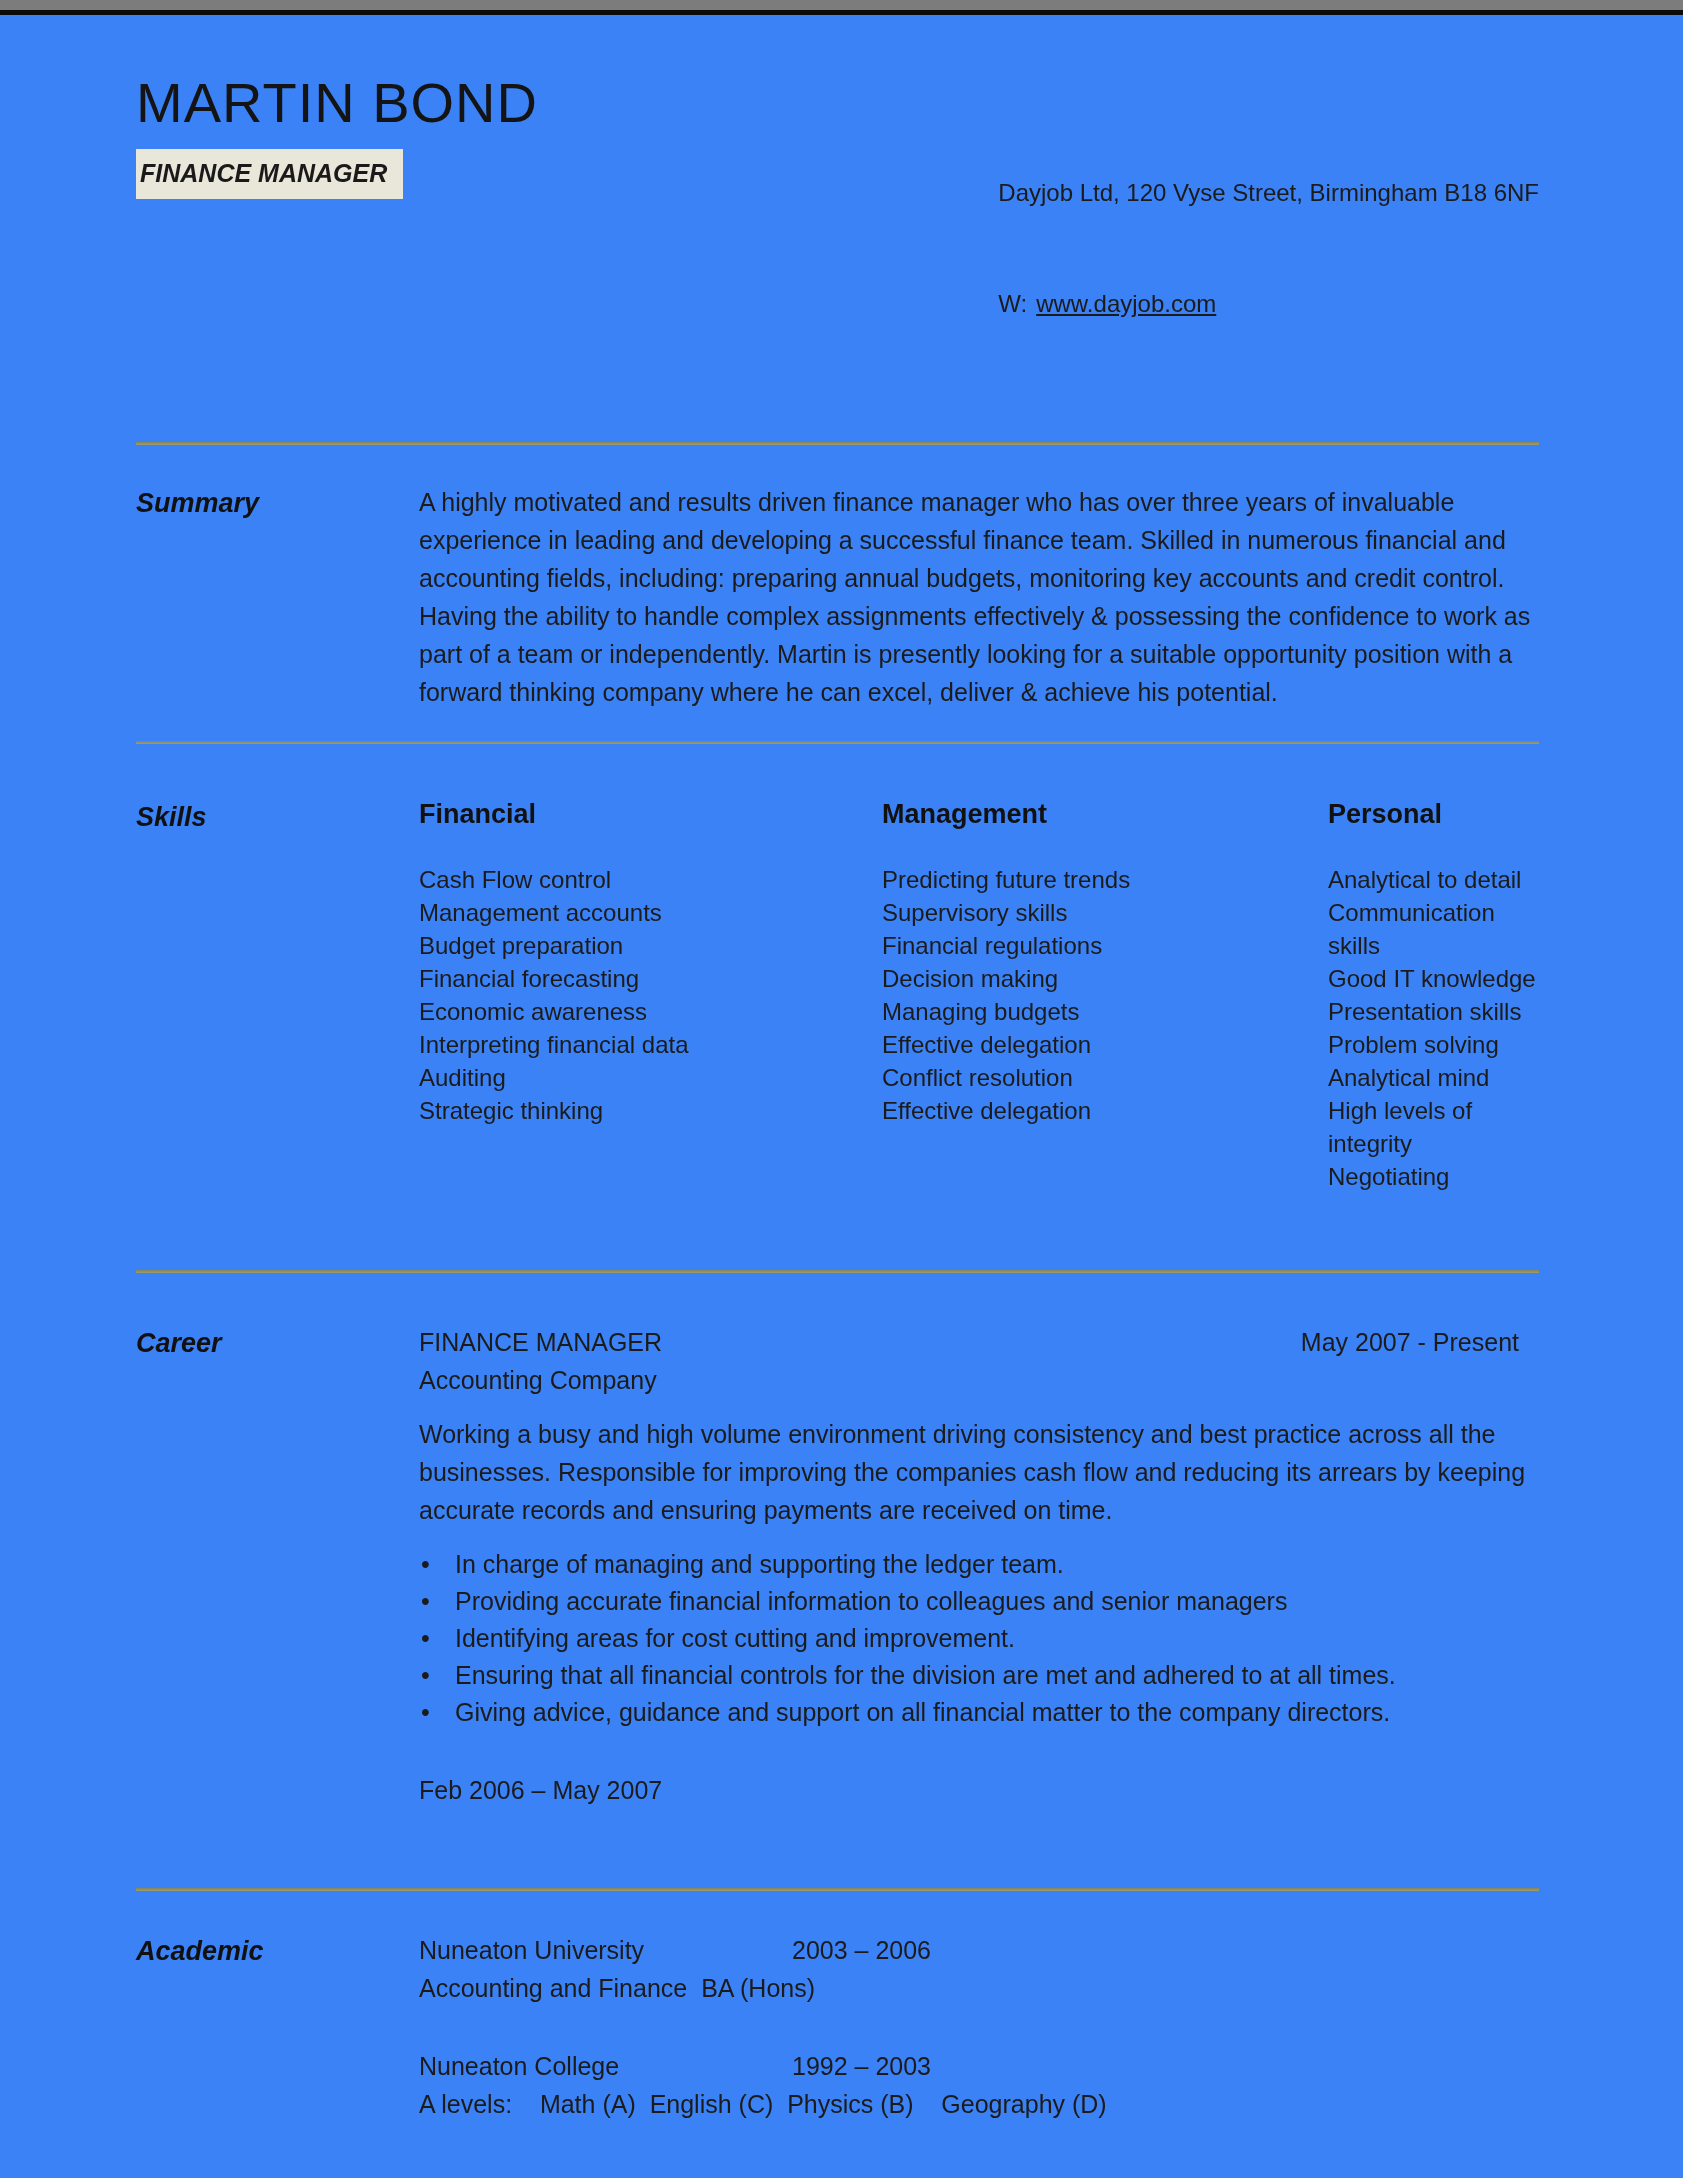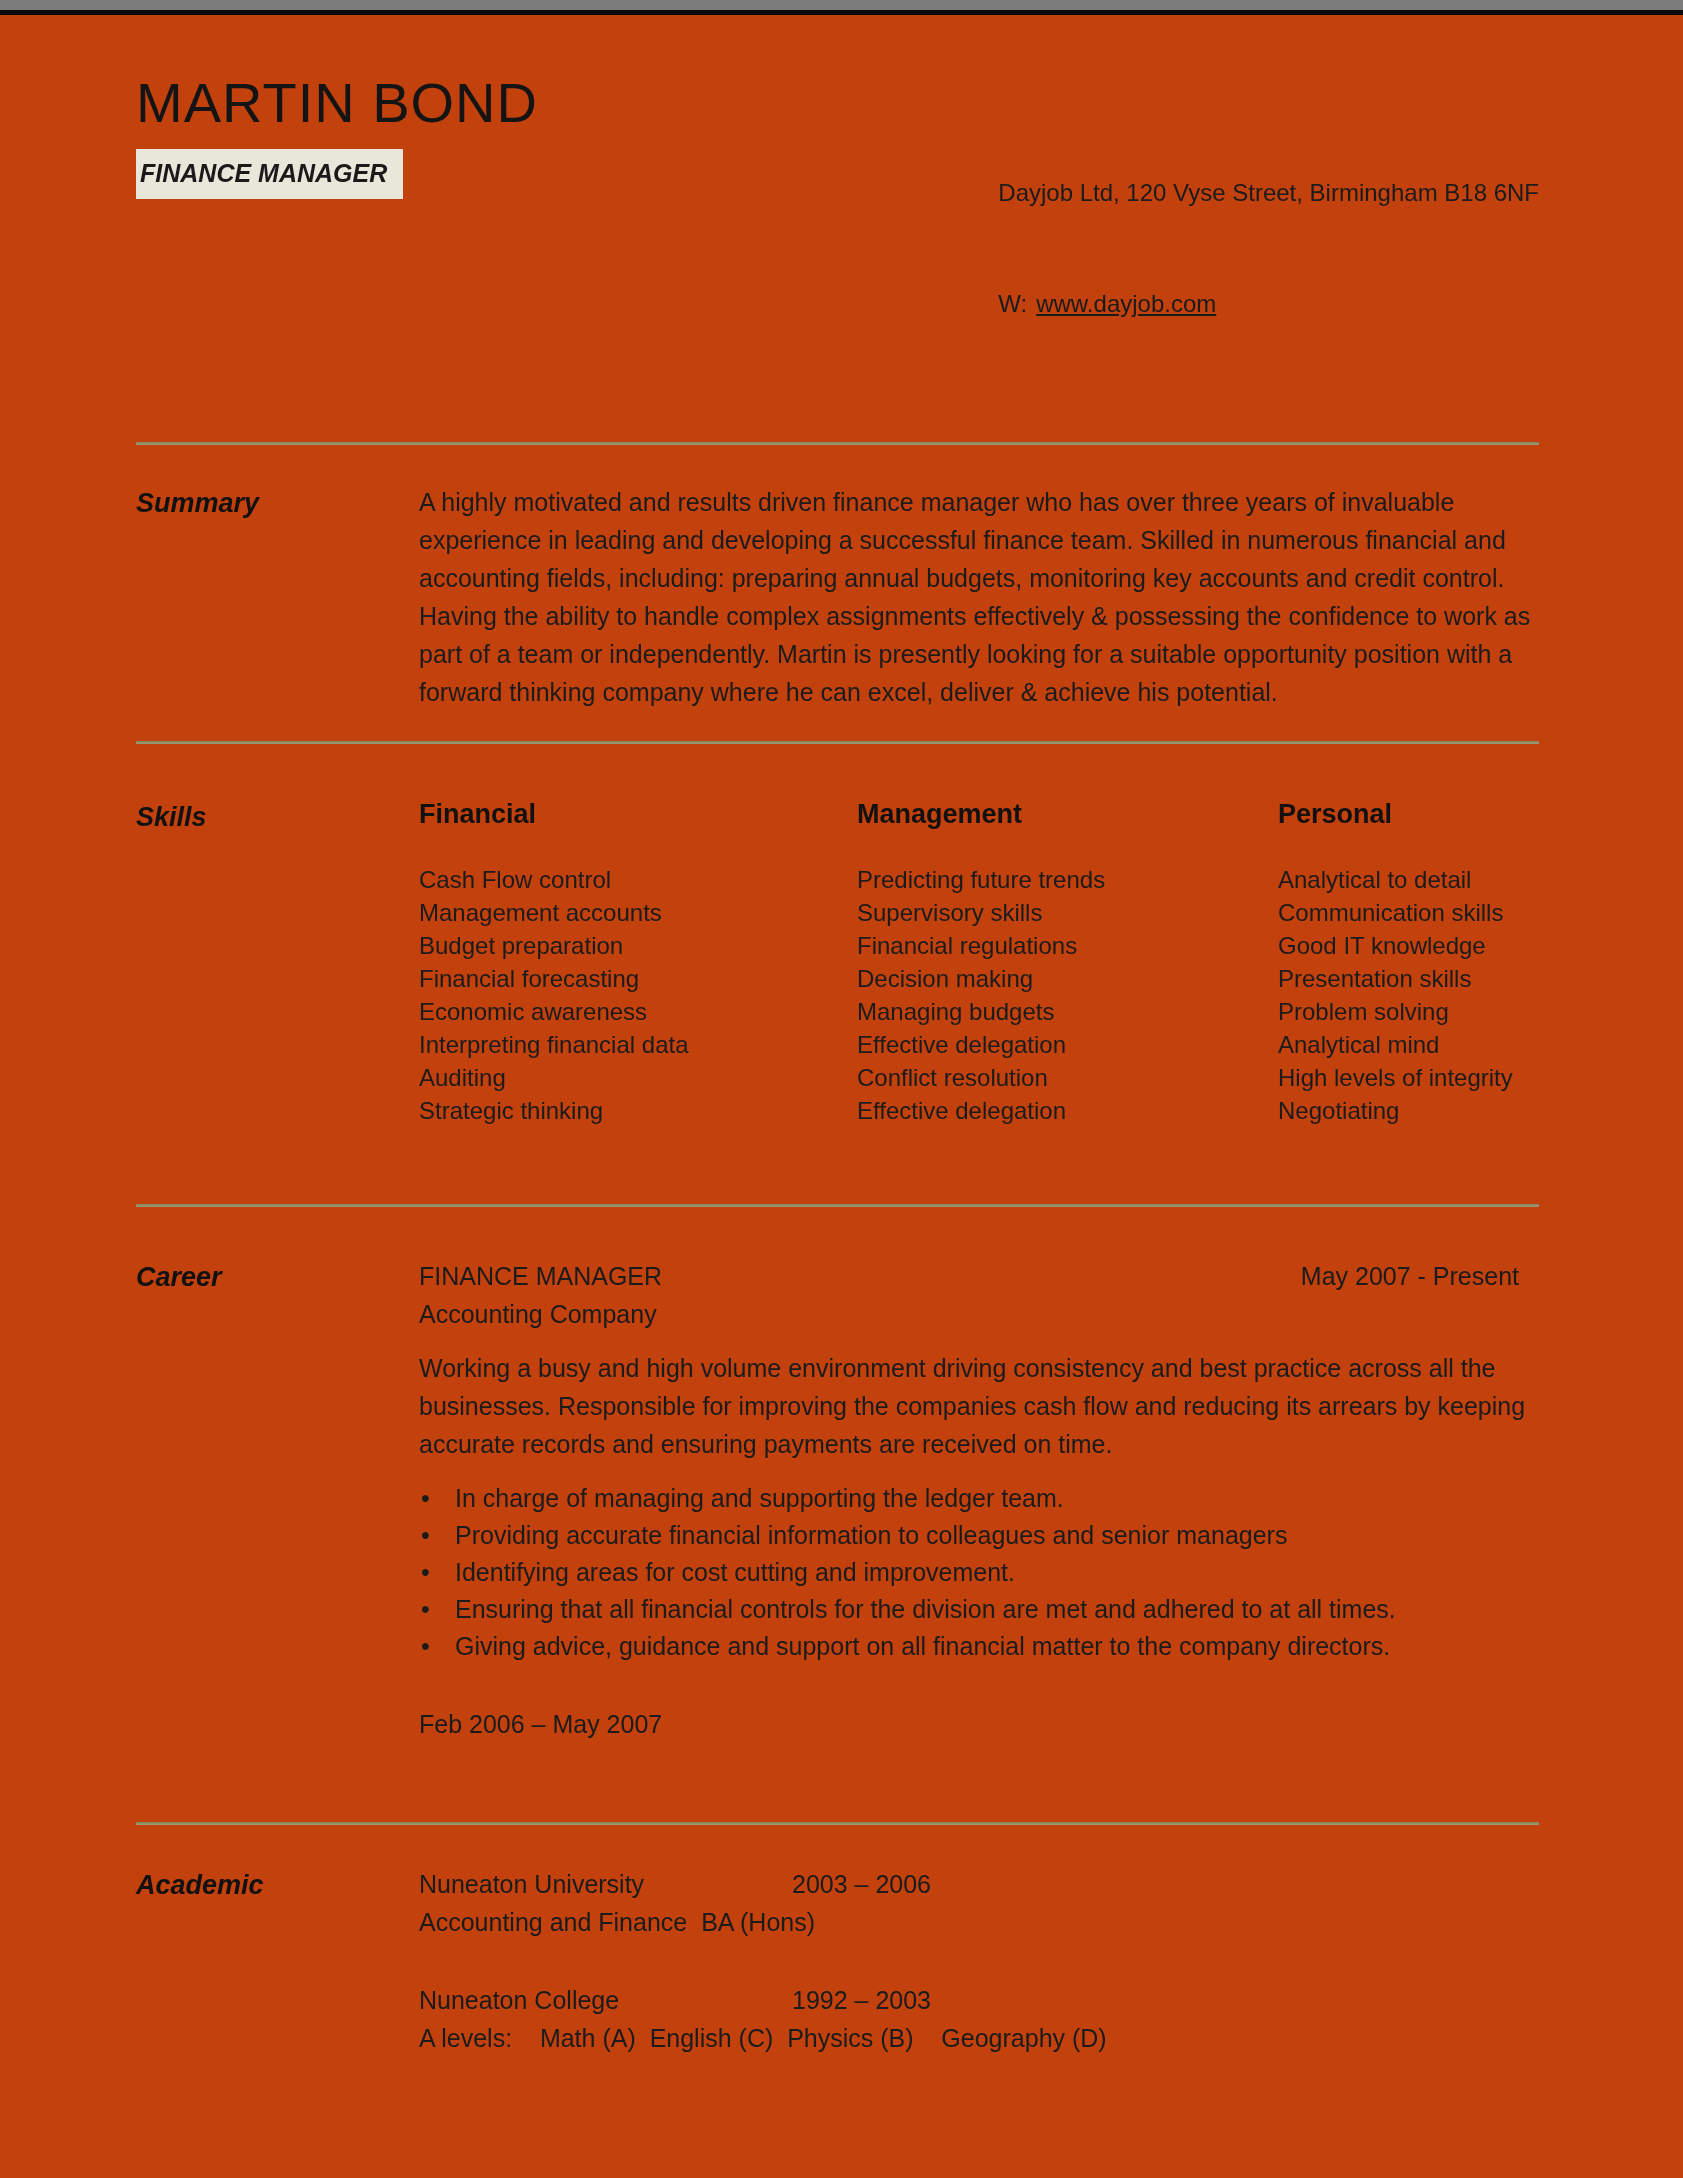--- a/index.html
+++ b/index.html
@@ -2,21 +2,21 @@
 <html><head>
 <meta charset="utf-8">
 <style>
   * { margin: 0; padding: 0; box-sizing: border-box; }
   html, body { background: #e8e8e8; }
   .page {
     position: relative;
     width: 1683px;
     height: 2178px;
     margin: 0 auto;
-    background: #c2410c;
+    background: #3b82f6;
     color: #1b1b1b;
     font-family: "Liberation Sans", sans-serif;
     font-size: 25px;
     line-height: 38px;
     overflow: hidden;
   }
   .topbar-gray  { height: 10px; background: #7c7c7c; }
   .topbar-black { height: 5px;  background: #0b0b0b; }
 
   .header {
@@ -81,21 +81,21 @@
     color: #111;
     padding-top: 1px;
   }
   .section-content { flex: 1; min-width: 0; }
 
   .section-summary    { margin-top: 38px; }
   .section-skills     { margin-top: 53px; }
   .section-career     { margin-top: 50px; }
   .section-academic   { margin-top: 40px; }
 
-  .skills-columns { display: flex; }
+  .skills-columns { display: flex; gap: 25px; }
   .skills-col-0 { width: 438px; flex-shrink: 0; }
   .skills-col-1 { width: 421px; flex-shrink: 0; }
   .skills-col-2 { flex: 1; }
   .skills-heading {
     font-weight: bold;
     font-size: 27px;
     line-height: 34px;
     color: #111;
   }
   .skills-list {

